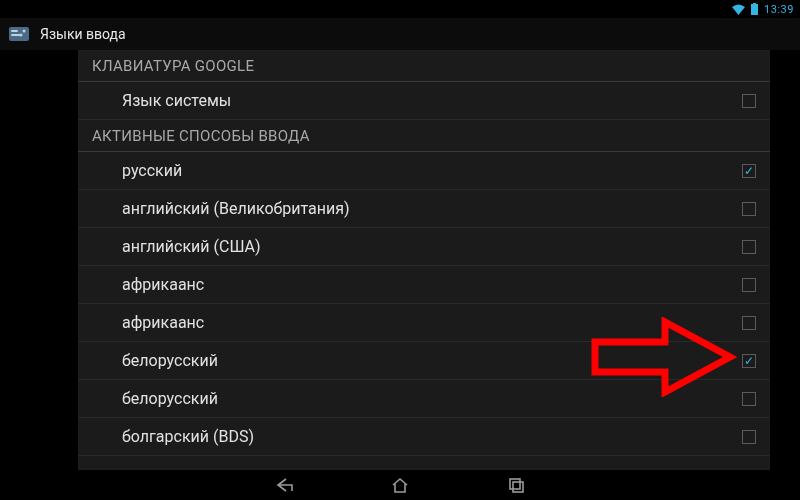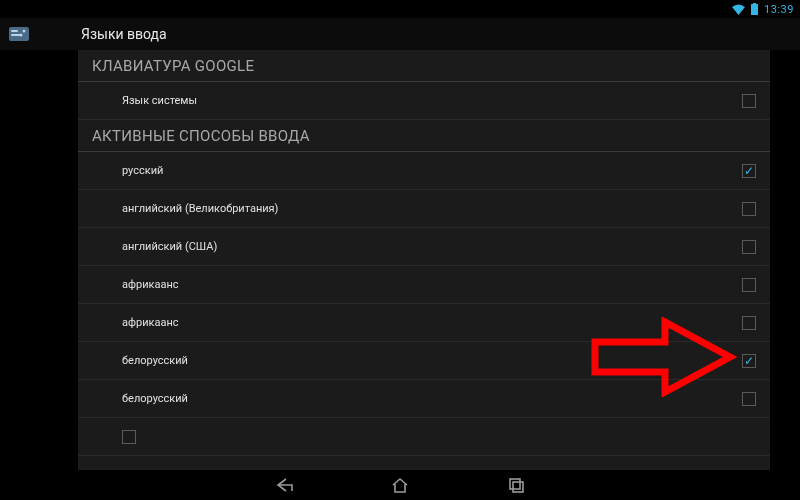--- a/index.html
+++ b/index.html
@@ -7,21 +7,21 @@
   .screen { position: relative; width: 800px; height: 500px; background: #000; color: #e6e6e6; }
 
   
   .status-bar { position: absolute; top: 0; left: 0; right: 0; height: 18px; display: flex; align-items: center; justify-content: flex-end; padding: 0 6px; color: #33b5e5; font-size: 11px; letter-spacing: 0.5px; }
   .status-bar .wifi { margin-right: 6px; display: inline-flex; }
   .status-bar .batt { margin-right: 6px; display: inline-flex; }
 
   
   .action-bar { position: absolute; top: 18px; left: 0; right: 0; height: 32px; display: flex; align-items: center; padding: 0 8px; background: #0c0c0c; }
   .action-bar .app-icon { width: 22px; height: 22px; margin-right: 10px; display: inline-flex; align-items: center; justify-content: center; }
-  .action-bar .title { font-size: 14px; color: #e8e8e8; font-weight: 400; margin-left: 41px; }
+  .action-bar .title { font-size: 14px; color: #e8e8e8; font-weight: 400; }
 
   
   .panel {
     position: absolute;
     top: 50px; left: 78px; right: 30px; bottom: 30px;
     background: #1b1b1b;
     box-shadow: 0 0 2px rgba(255,255,255,0.05) inset;
     overflow: hidden;
   }
   .section-header {
@@ -32,21 +32,21 @@
     border-bottom: 1px solid #3a3a3a;
     text-transform: none;
   }
   .row {
     display: flex;
     align-items: center;
     padding: 0 14px 0 44px;
     height: 38px;
     border-bottom: 1px solid #2a2a2a;
     color: #e2e2e2;
-    font-size: 11px;
+    font-size: 16px;
     position: relative;
   }
   .row .label { flex: 1; }
   .row .chk { width: 14px; height: 14px; border: 1px solid #5a5a5a; display: inline-flex; align-items: center; justify-content: center; }
   .row .chk.checked::after {
     content: "✓";
     color: #33b5e5;
     font-size: 12px;
     line-height: 1;
   }
@@ -144,20 +144,21 @@
       <span class="label">белорусский</span>
       <span class="chk checked"></span>
     </div>
 
     <div class="row">
       <span class="label">белорусский</span>
       <span class="chk"></span>
     </div>
 
     <div class="row">
+      <span class="label">болгарский (BDS)</span>
       <span class="chk"></span>
     </div>
 
   </div>
 
   <div class="arrow-annot">
     <svg width="150" height="80" viewBox="0 0 150 80">
       <path d="M 5 25 L 75 25 L 75 5 L 140 40 L 75 75 L 75 55 L 5 55 Z" fill="none" stroke="#ff0000" stroke-width="7" stroke-linejoin="miter"></path>
     </svg>
   </div>

